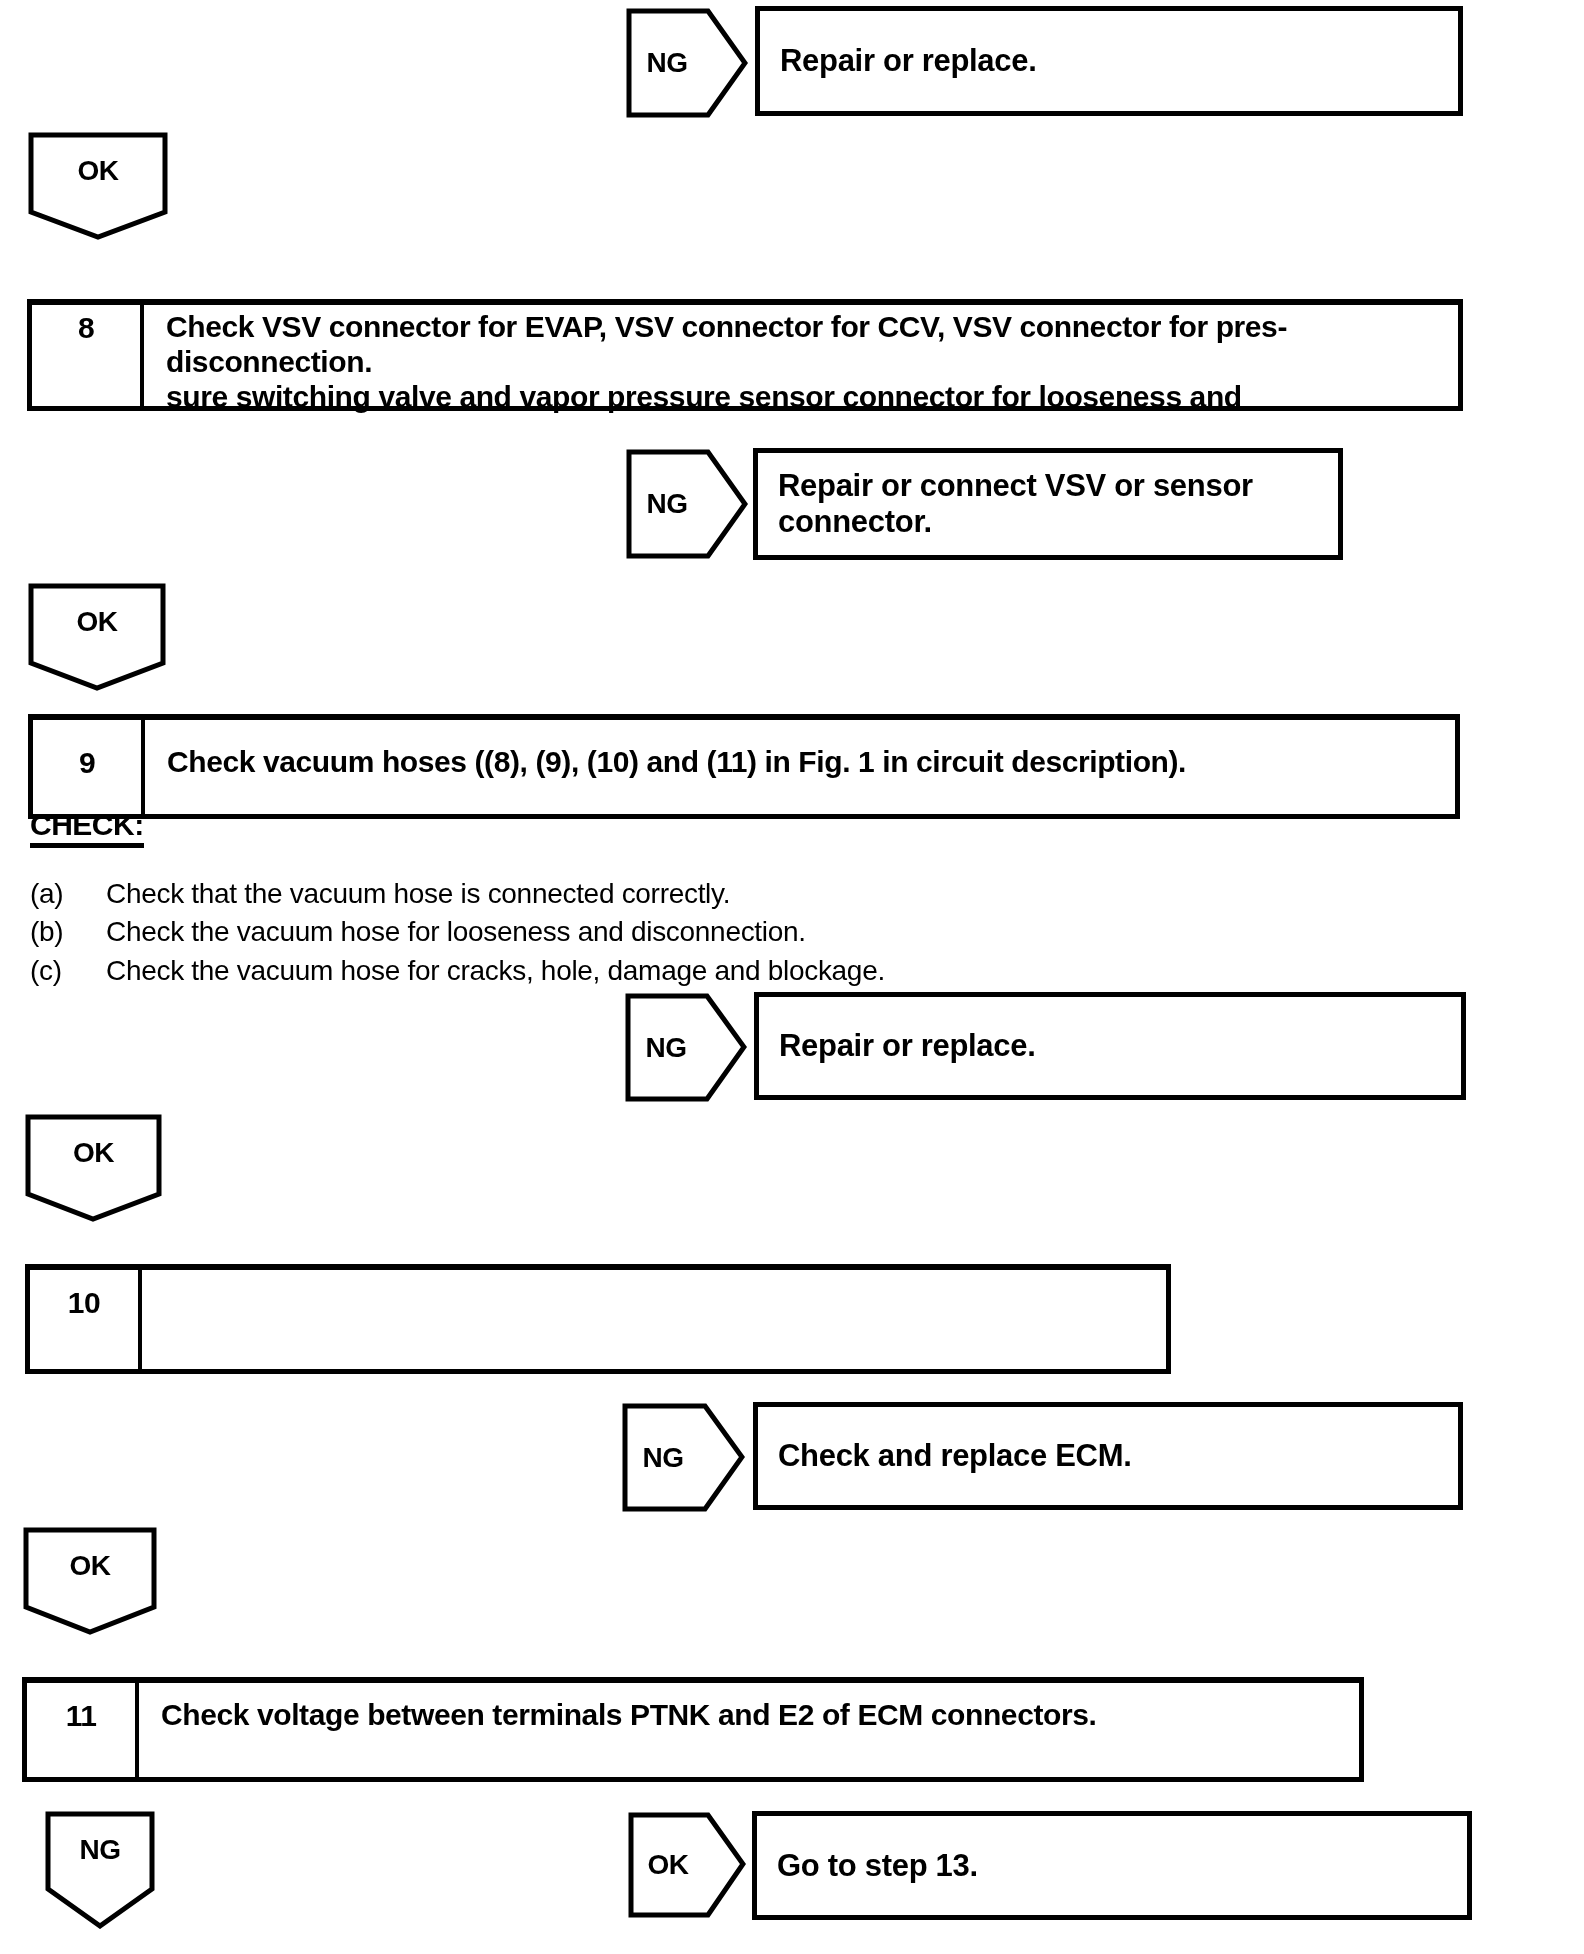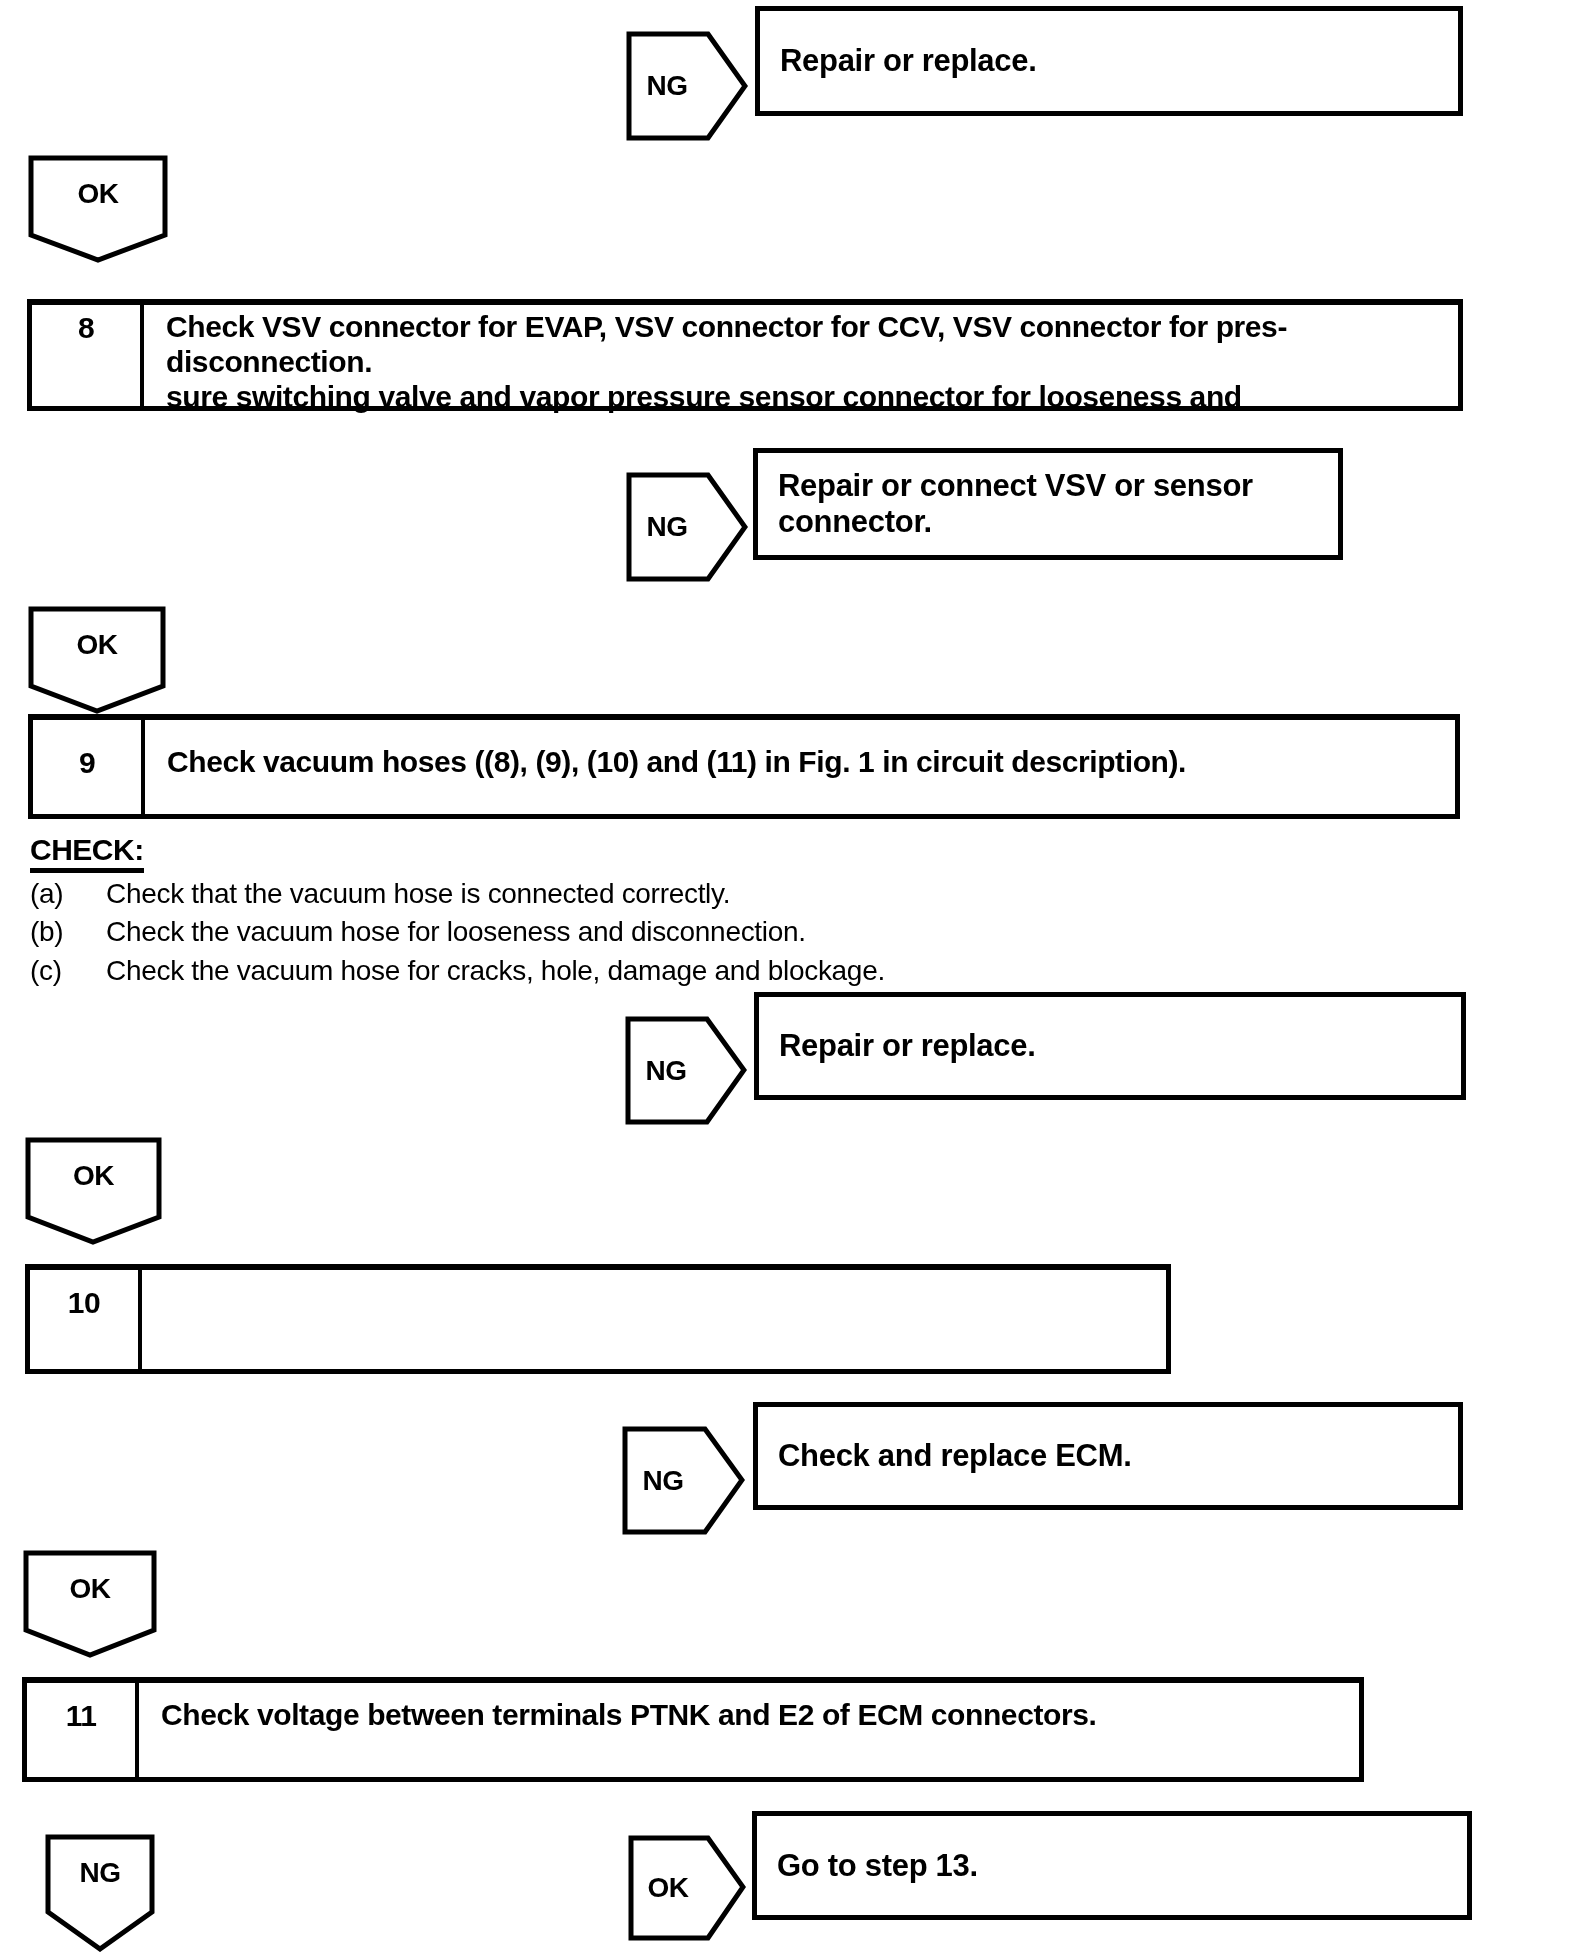--- a/index.html
+++ b/index.html
@@ -1,21 +1,21 @@
 <!DOCTYPE html>
 <html><head>
 <meta charset="utf-8">
 <style>
   html,body{margin:0;padding:0;background:#ffffff;}
   .page{
     position:relative;width:1584px;height:1954px;background:#ffffff;
     font-family:"Liberation Sans",sans-serif;color:#000;overflow:hidden;
   }
   
-  .pent{position:absolute;margin-top:23px;}
+  .pent{position:absolute;}
   .pent svg{position:absolute;left:0;top:0;width:100%;height:100%;}
   .pent polygon{fill:#ffffff;stroke:#000000;stroke-width:5;stroke-linejoin:miter;}
   .pent-label{
     position:absolute;font-weight:bold;font-size:28px;letter-spacing:-0.5px;
     display:flex;align-items:center;justify-content:center;
   }
   .label-rightpent{left:0;top:0;width:82px;height:100%;}
   .label-downpent{left:0;top:0;width:100%;height:78px;}
   
   .result-box{
@@ -95,21 +95,21 @@
     <span class="pent-label label-downpent">OK</span>
   </div>
 
   <div class="step-box pad-mid" style="left:28px;top:714px;width:1432px;height:105px">
     <div class="step-num">9</div>
     <div class="step-text">
       <div>Check vacuum hoses ((8), (9), (10) and (11) in Fig. 1 in circuit description).</div>
     </div>
   </div>
 
-  <div class="check-heading" style="left:30px;top:833px">CHECK:</div>
+  <div class="check-heading" style="left:30px;top:808px">CHECK:</div>
   <div class="check-item" style="left:30px;top:878px;width:1100px">
     <span class="check-item-label">(a)</span>
     <span>Check that the vacuum hose is connected correctly.</span>
   </div>
   <div class="check-item" style="left:30px;top:916px;width:1100px">
     <span class="check-item-label">(b)</span>
     <span>Check the vacuum hose for looseness and disconnection.</span>
   </div>
   <div class="check-item" style="left:30px;top:955px;width:1100px">
     <span class="check-item-label">(c)</span>

